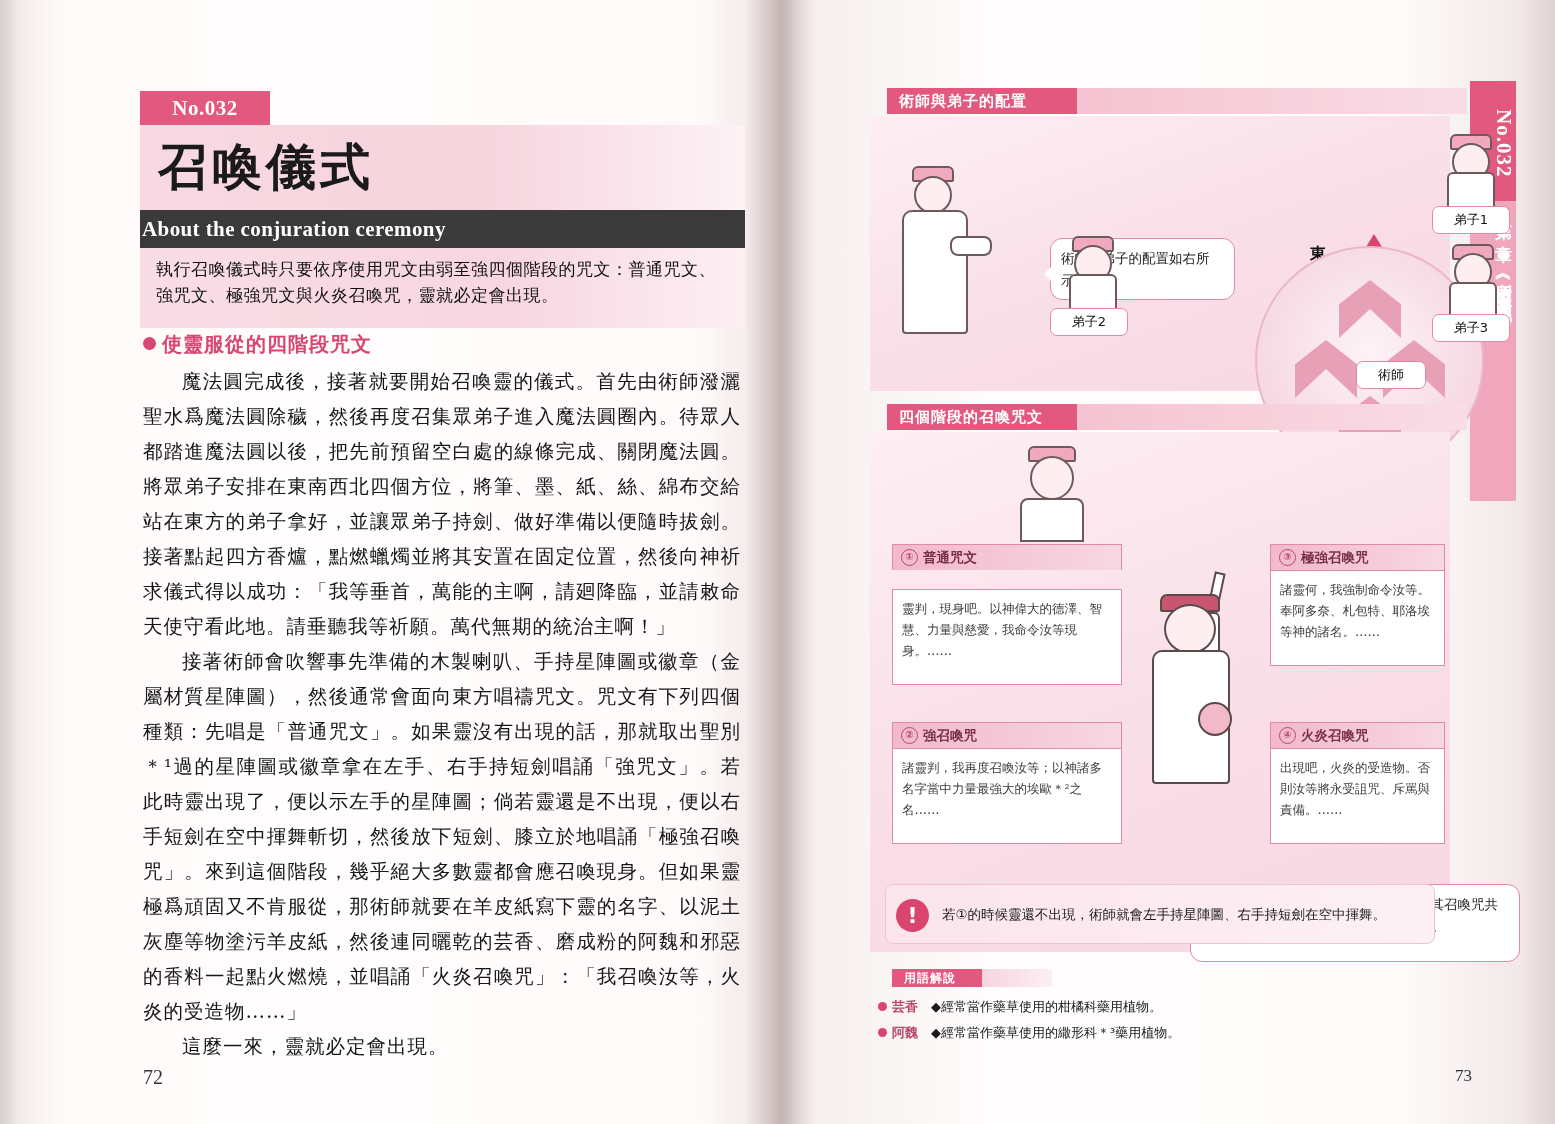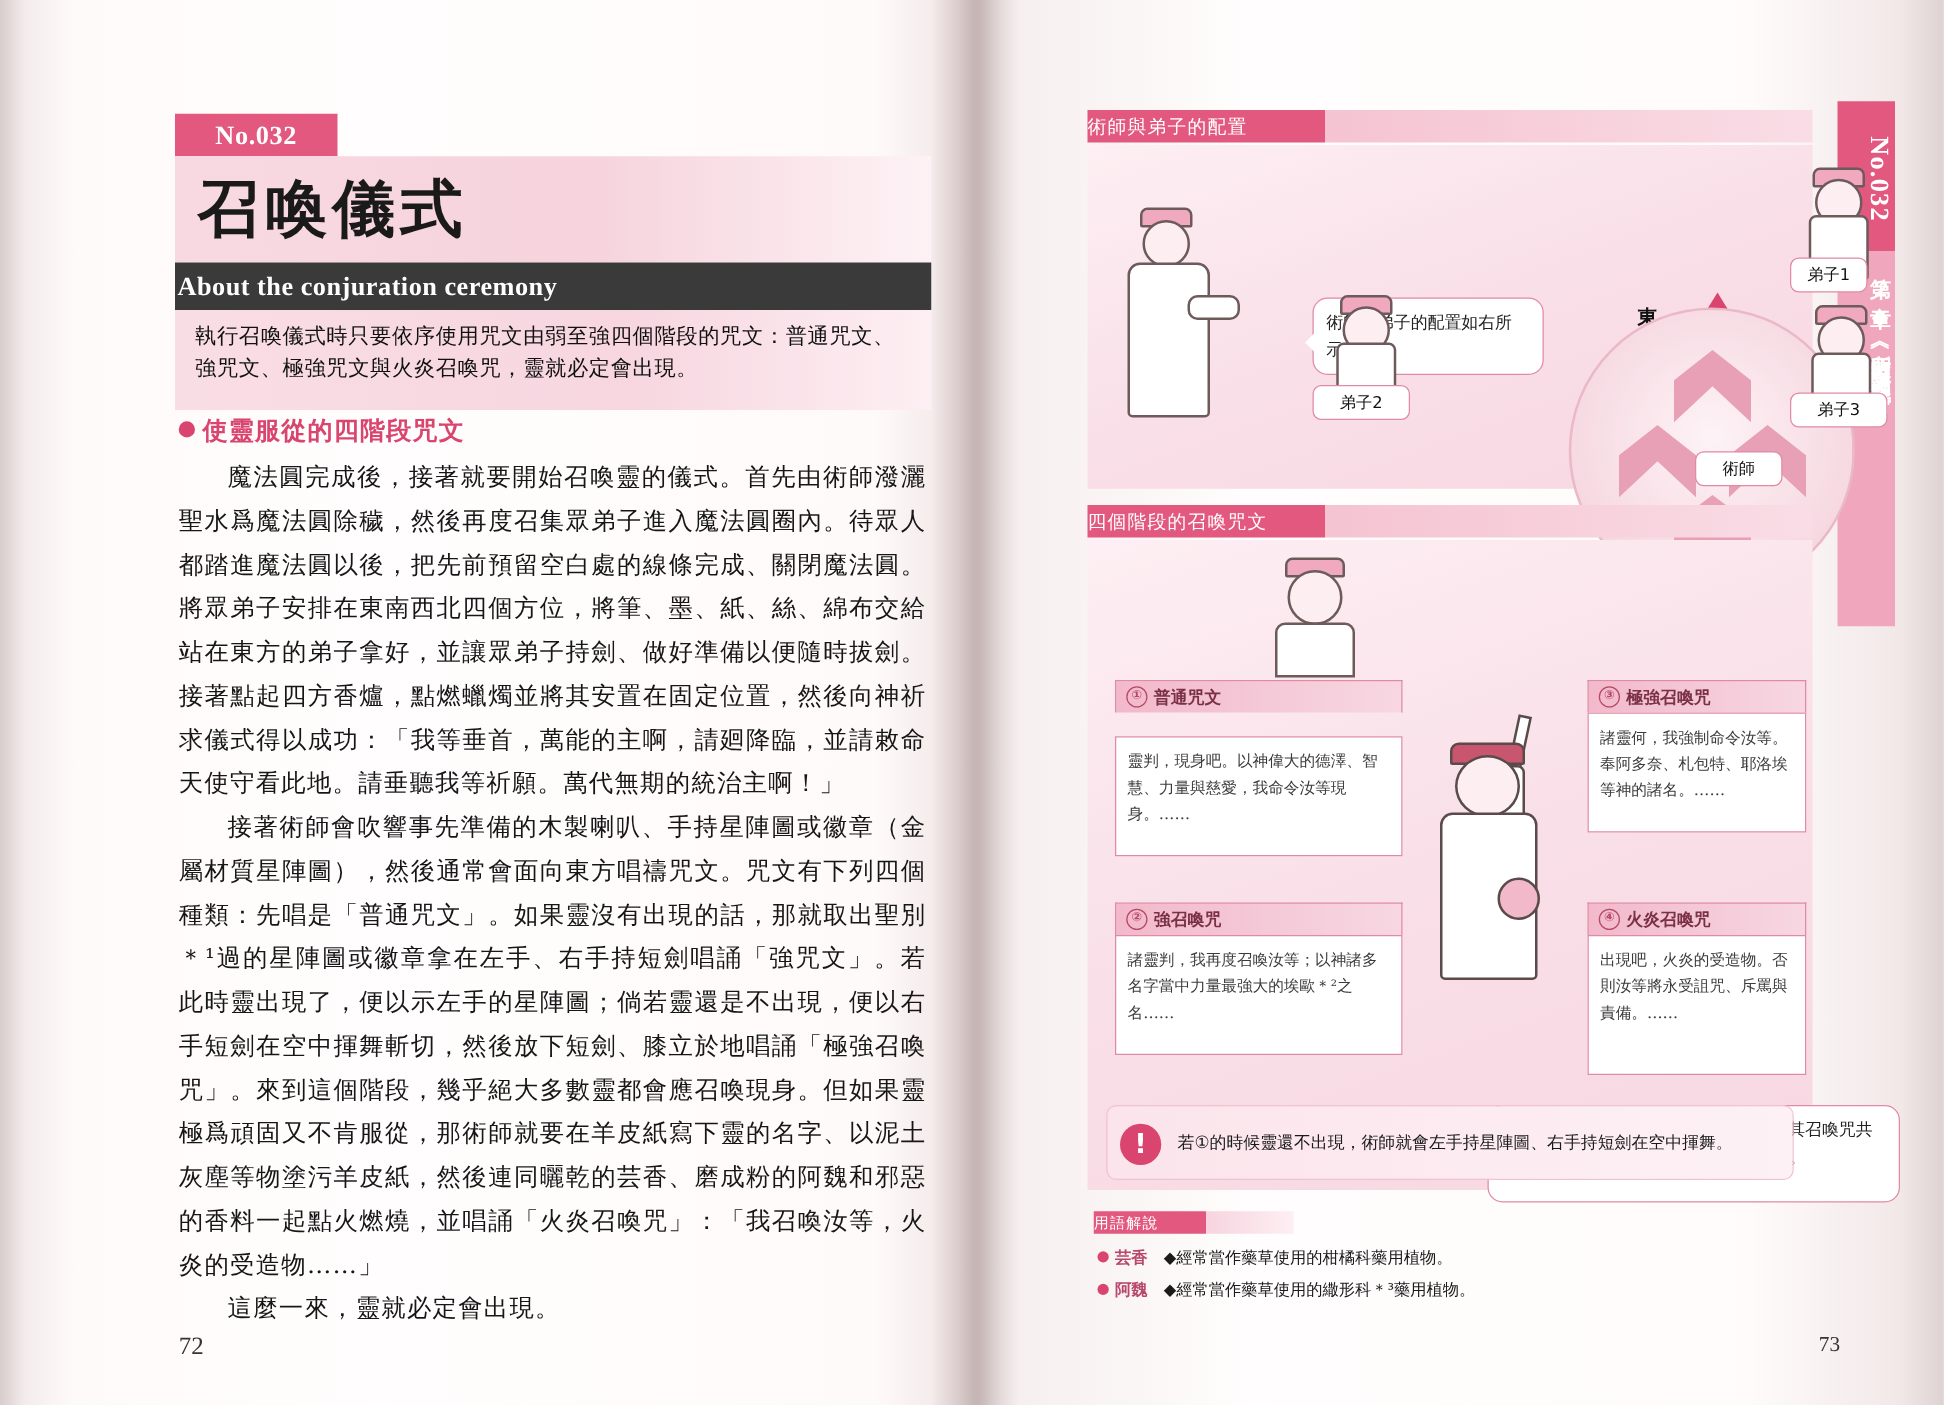--- a/index.html
+++ b/index.html
@@ -81,22 +81,22 @@
     font-family:"Liberation Serif",serif;height:100px;
   }
   .side-tab .st-txt{
     position:absolute;top:128px;left:0;width:46px;
     writing-mode:vertical-rl;font-size:17px;letter-spacing:3px;color:#fff;
     height:290px;font-weight:bold;
   }
   .rbar{
     position:absolute;height:26px;
     background:linear-gradient(90deg,#e2587e 0,#e2587e 190px,#f5c3d1 190px,#f9dde6 100%);
-    color:#fff;font-size:15px;font-weight:normal;display:flex;align-items:center;
-    box-sizing:border-box;letter-spacing:1px;
+    color:#fff;font-size:15px;font-weight:bold;display:flex;align-items:center;
+    padding-left:12px;box-sizing:border-box;letter-spacing:1px;margin-left:17px;
   }
   #bar1{left:80px;top:82px;width:580px;}
   #bar2{left:80px;top:398px;width:580px;}
   #bar3{left:85px;top:963px;width:160px;height:18px;font-size:12px;
         background:linear-gradient(90deg,#e2587e 0,#e2587e 90px,#f7d4df 90px,#fdeff3 100%);}
   .panel{
     position:absolute;background:linear-gradient(160deg,#fdeff3 0%,#f9dfe8 50%,#f7d7e2 100%);
   }
   #panel1{left:80px;top:110px;width:580px;height:275px;}
   #panel2{left:80px;top:426px;width:580px;height:520px;}
@@ -254,21 +254,21 @@
         <div class="p-hat" style="left:10px;top:0;"></div>
         <div class="p-head" style="left:12px;top:9px;"></div>
         <div class="p-body" style="left:7px;top:38px;"></div>
       </div>
       <div class="person" style="left:572px;top:128px;width:60px;height:70px;">
         <div class="p-hat" style="left:10px;top:0;"></div>
         <div class="p-head" style="left:12px;top:9px;"></div>
         <div class="p-body" style="left:7px;top:38px;"></div>
       </div>
 
-      <div class="lbl" style="left:562px;top:90px;width:62px;">弟子1</div>
+      <div class="lbl" style="left:562px;top:90px;width:78px;">弟子1</div>
       <div class="lbl" style="left:180px;top:192px;width:78px;">弟子2</div>
       <div class="lbl" style="left:562px;top:198px;width:78px;">弟子3</div>
       <div class="lbl" style="left:486px;top:245px;width:70px;">術師</div>
 
       <div class="example-note">以三名弟子為例</div>
     </div>
 
     <div class="rbar" id="bar2">四個階段的召喚咒文</div>
     <div class="panel" id="panel2">
 
@@ -302,21 +302,21 @@
           <span>極強召喚咒</span>
         </div>
         <div class="spell-bd" style="height:96px;">諸靈何，我強制命令汝等。奉阿多奈、札包特、耶洛埃等神的諸名。……</div>
       </div>
 
       <div class="spell-box" style="left:400px;top:290px;width:175px;">
         <div class="spell-hd">
           <span class="num-badge">④</span>
           <span>火炎召喚咒</span>
         </div>
-        <div class="spell-bd" style="height:112px;">出現吧，火炎的受造物。否則汝等將永受詛咒、斥罵與責備。……</div>
+        <div class="spell-bd" style="height:96px;">出現吧，火炎的受造物。否則汝等將永受詛咒、斥罵與責備。……</div>
       </div>
 
       <div style="position:absolute;left:268px;top:140px;width:120px;height:220px;">
         <div style="position:absolute;left:72px;top:0;width:7px;height:42px;background:#fff;border:2px solid #5a4a4a;transform:rotate(12deg);"></div>
         <div style="position:absolute;left:62px;top:40px;width:16px;height:52px;background:#fff;border:2px solid #5a4a4a;border-radius:6px;"></div>
         <div style="position:absolute;left:22px;top:22px;width:56px;height:14px;border-radius:7px 7px 2px 2px;background:#c9566f;border:2px solid #5a4a4a;"></div>
         <div style="position:absolute;left:26px;top:32px;width:48px;height:46px;border-radius:50%;background:#fdeef2;border:2px solid #5a4a4a;"></div>
         <div style="position:absolute;left:14px;top:78px;width:74px;height:130px;background:#fff;border:2px solid #5a4a4a;border-radius:10px 10px 4px 4px;"></div>
         <div style="position:absolute;left:60px;top:130px;width:30px;height:30px;border-radius:50%;background:#f2b9cb;border:2px solid #5a4a4a;"></div>
       </div>

